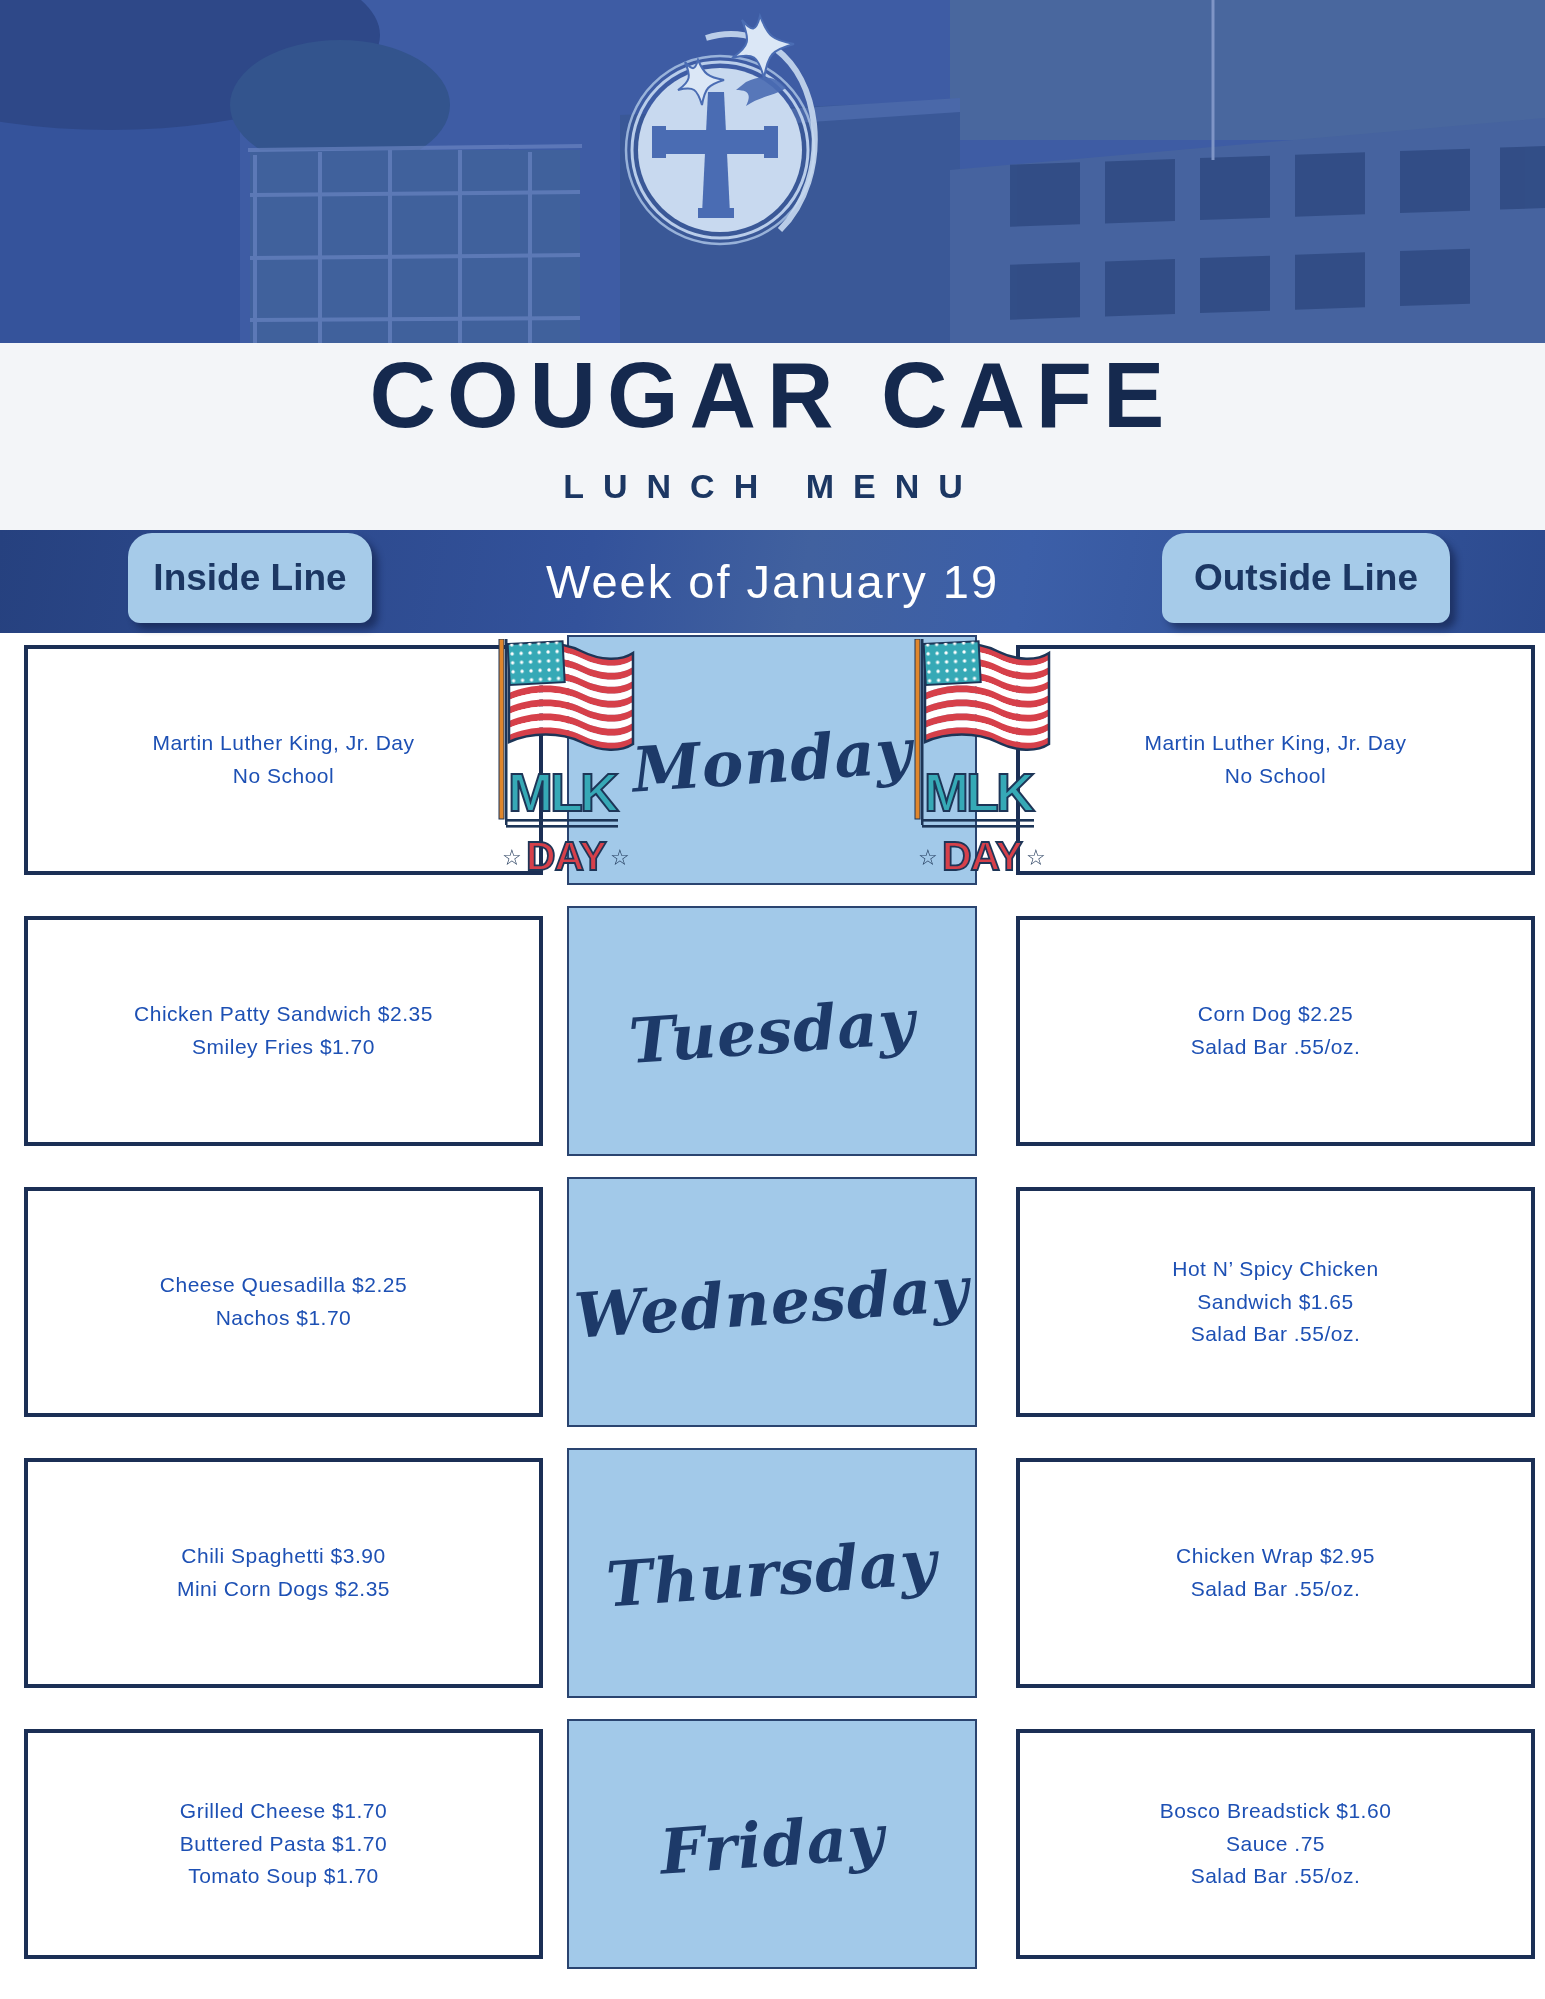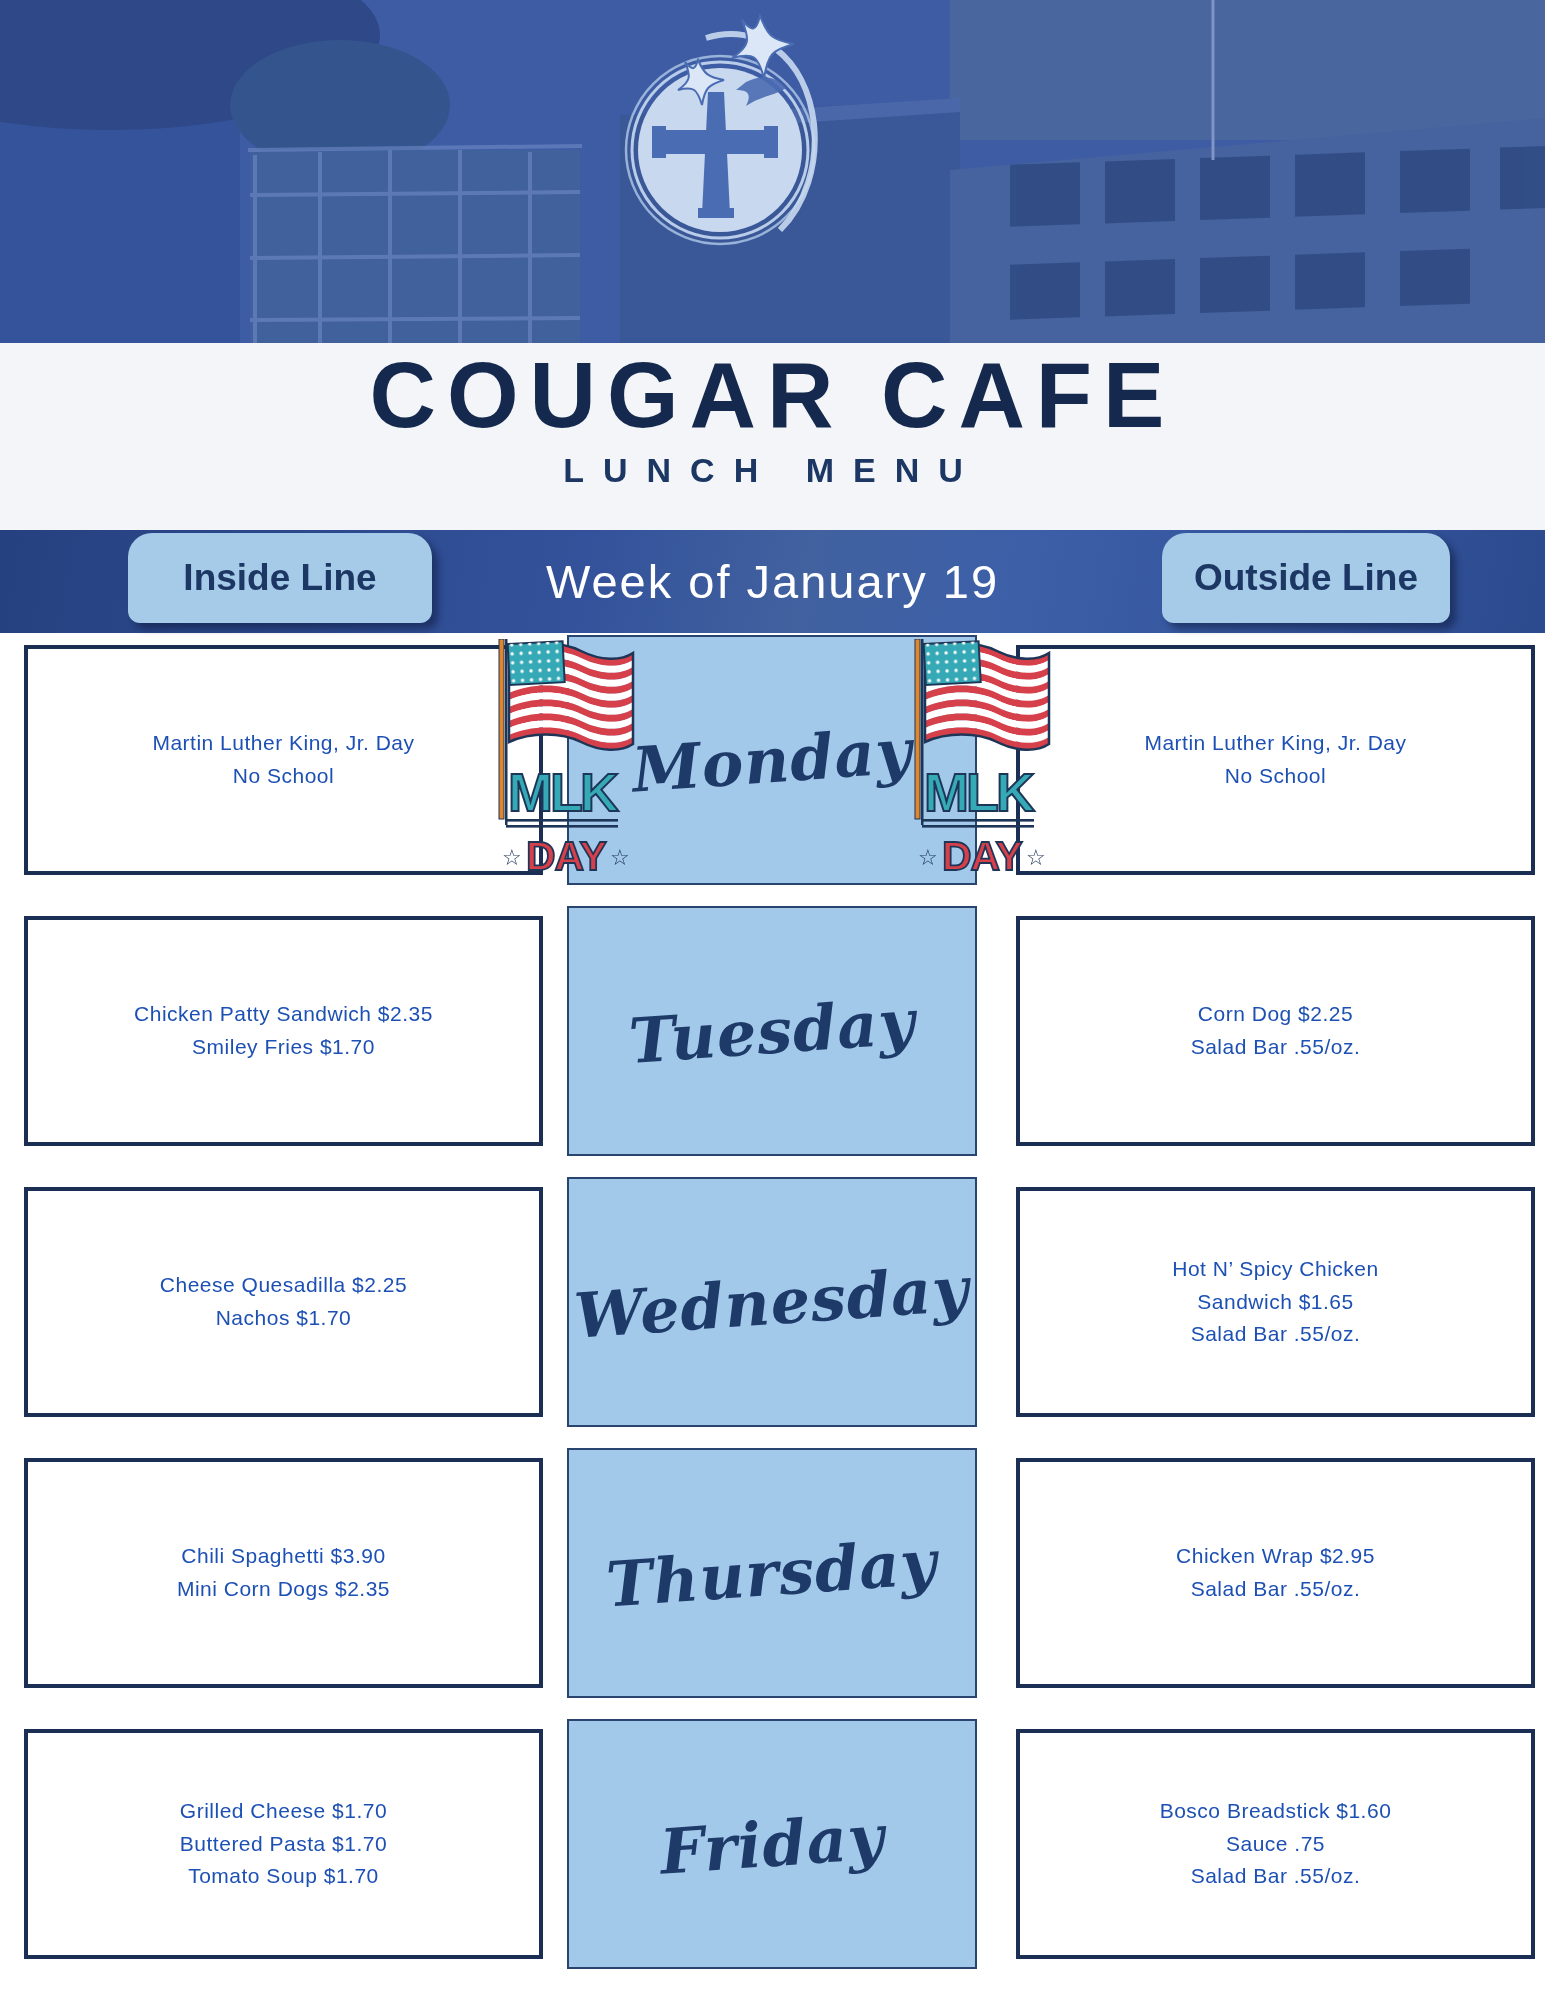--- a/index.html
+++ b/index.html
@@ -11,36 +11,36 @@
   .photo-band{position:relative;width:1545px;height:343px;background:#3e5ca4;overflow:hidden;}
   .photo-band svg.bg{position:absolute;inset:0;}
   .logo-wrap{position:absolute;left:548px;top:4px;width:348px;height:336px;}
   
   .title-band{width:1545px;height:187px;background:#f3f5f8;text-align:center;overflow:hidden;}
   .main-title{
     margin:0;padding-top:6px;font-size:92px;font-weight:bold;letter-spacing:11px;
     color:#15294e;line-height:1.0;
   }
   .sub-title{
-    margin:0;padding-top:10px;font-size:34px;font-weight:bold;letter-spacing:19px;
+    margin:16px;padding-top:10px;font-size:34px;font-weight:bold;letter-spacing:19px;
     color:#1c3763;
   }
   
   .ribbon-band{
     position:relative;width:1545px;height:103px;
     background:linear-gradient(100deg,#26417f 0%,#33529b 38%,#41619f 52%,#3c5fa8 66%,#2c4a8e 100%);
   }
   .tab{
     position:absolute;top:3px;height:90px;background:#a6cbe9;
     border-radius:24px 24px 12px 12px;
     box-shadow:6px 6px 7px rgba(8,18,48,.45);
     display:flex;align-items:center;justify-content:center;
     font-size:37px;font-weight:bold;color:#1c3763;
   }
-  .tab.inside{left:128px;width:304px;}
+  .tab.inside{left:128px;width:244px;}
   .tab.outside{left:1162px;width:288px;}
   .week-label{
     position:absolute;left:0;right:0;top:0;height:103px;
     display:flex;align-items:center;justify-content:center;
     color:#ffffff;font-size:47px;font-weight:300;letter-spacing:2px;
   }
   
   .content{padding-top:12px;}
   .row{
     position:relative;display:flex;align-items:flex-start;

